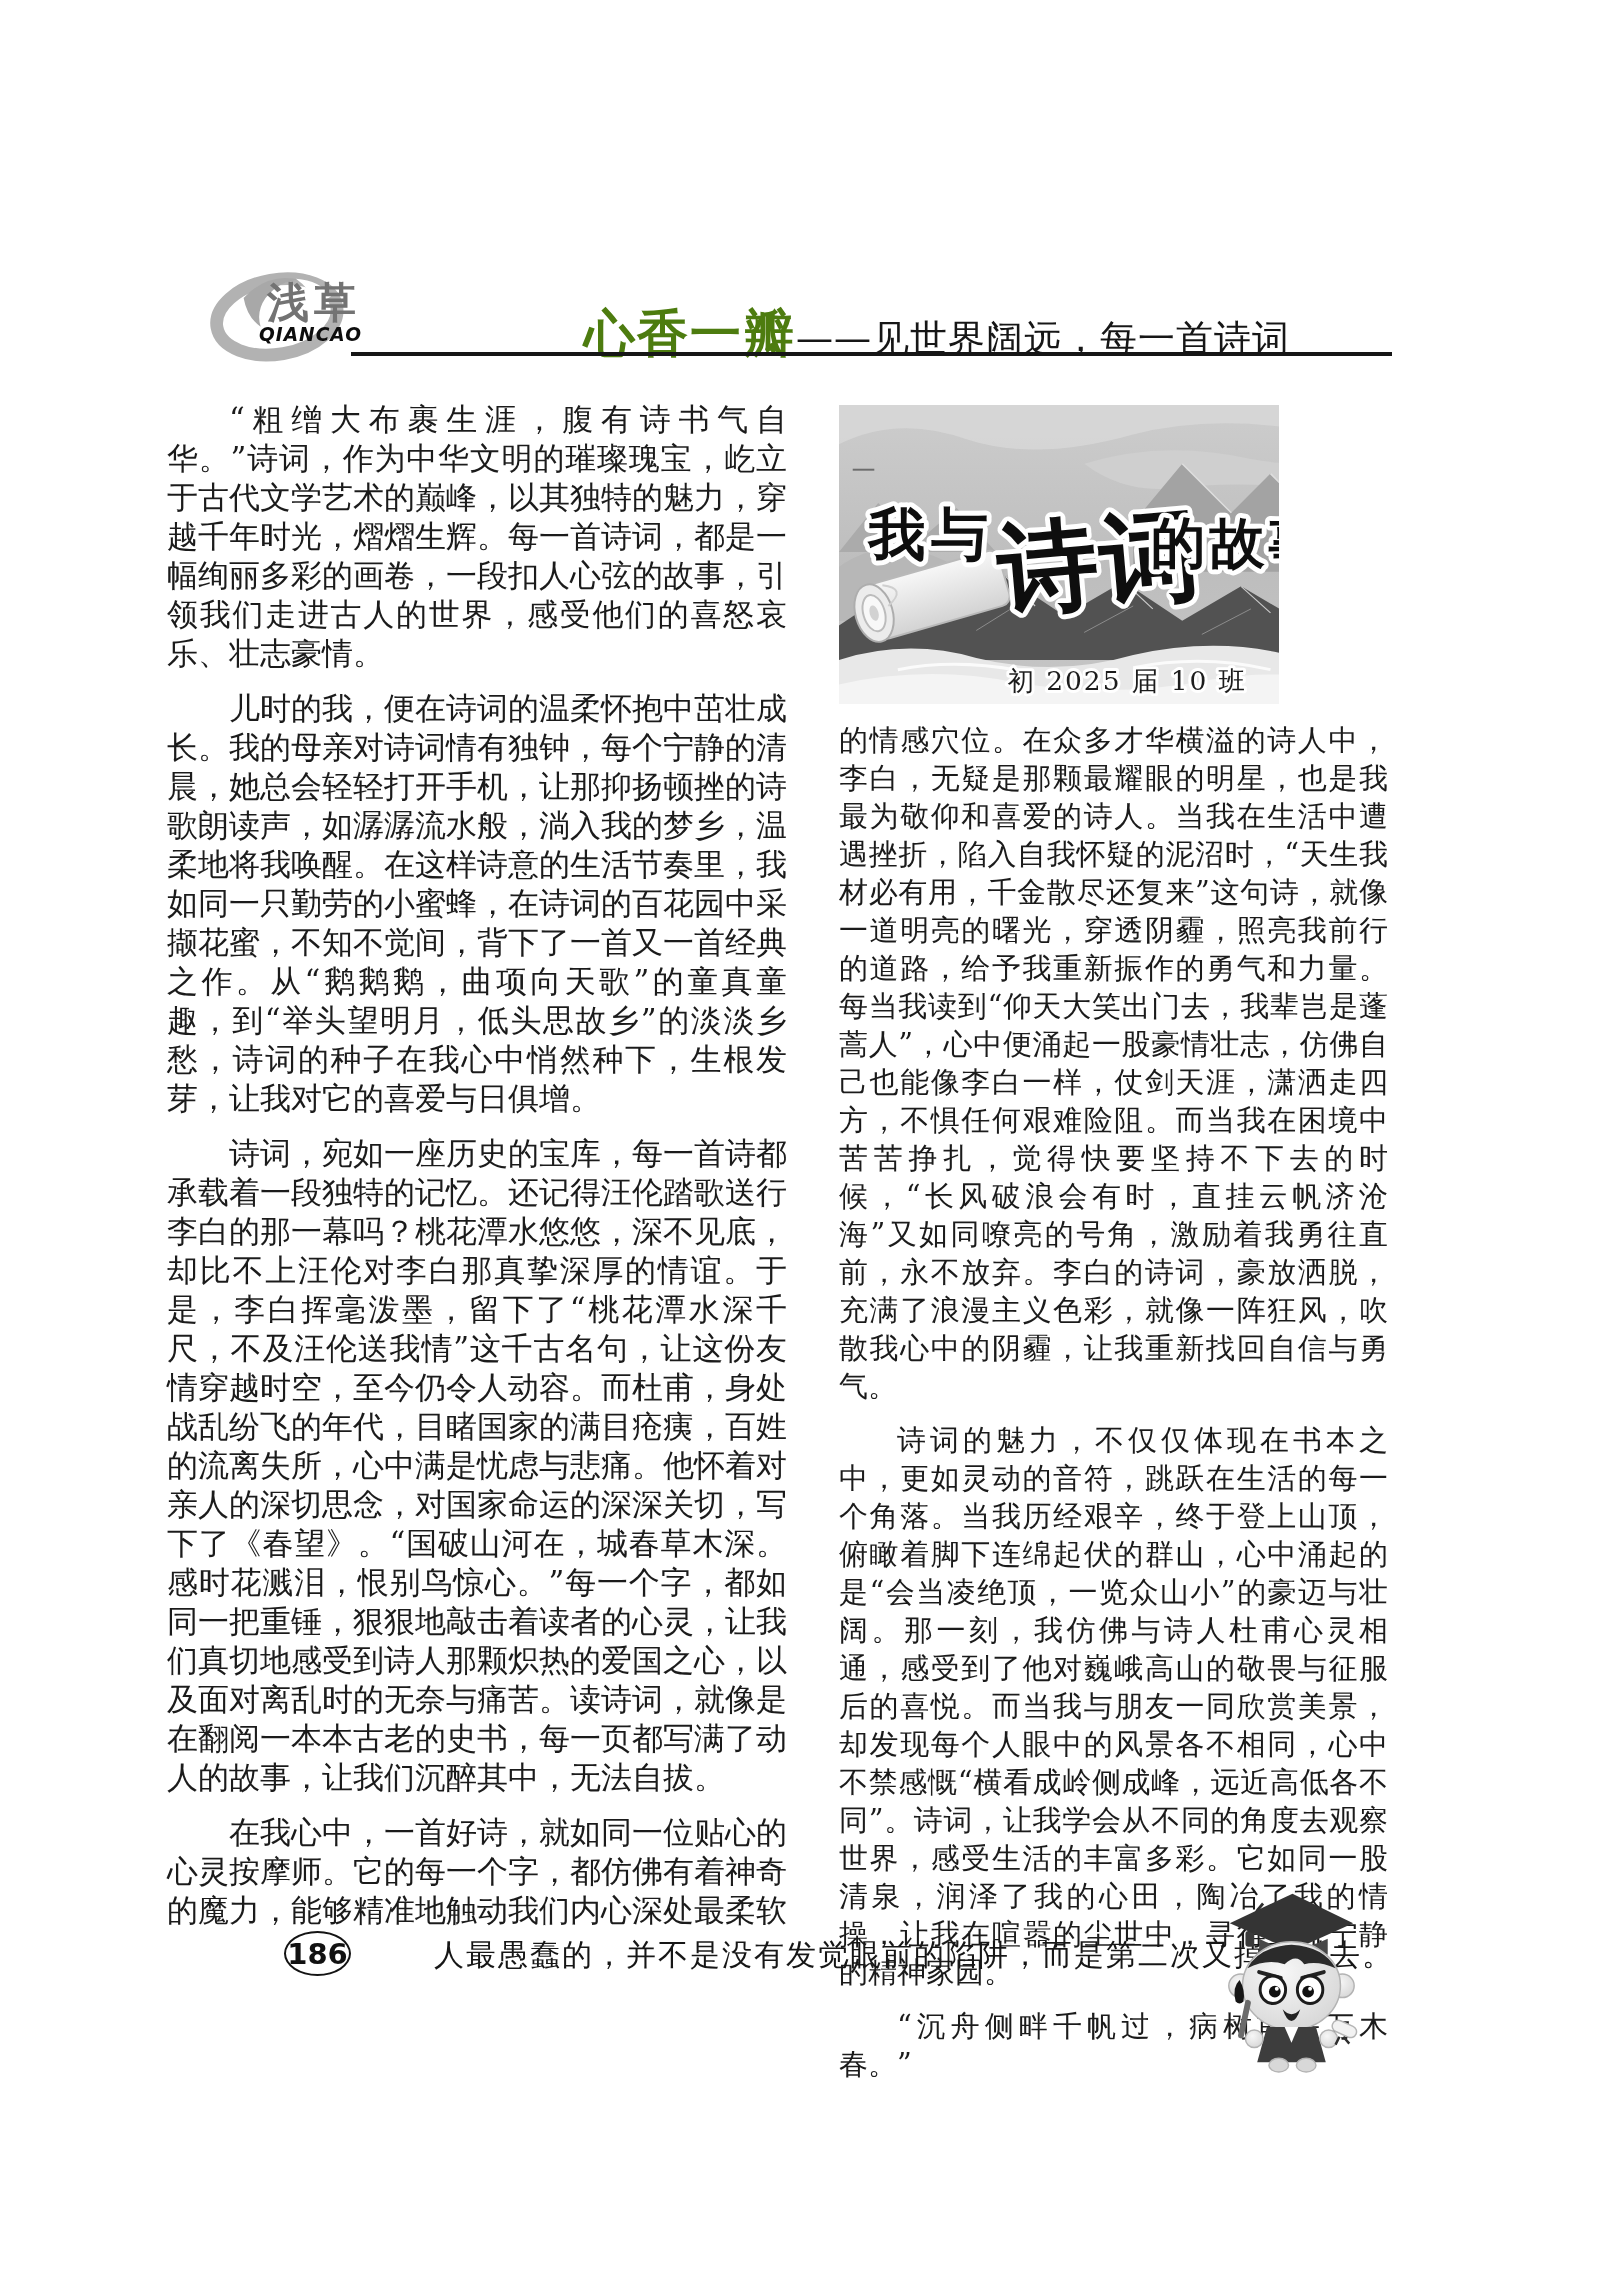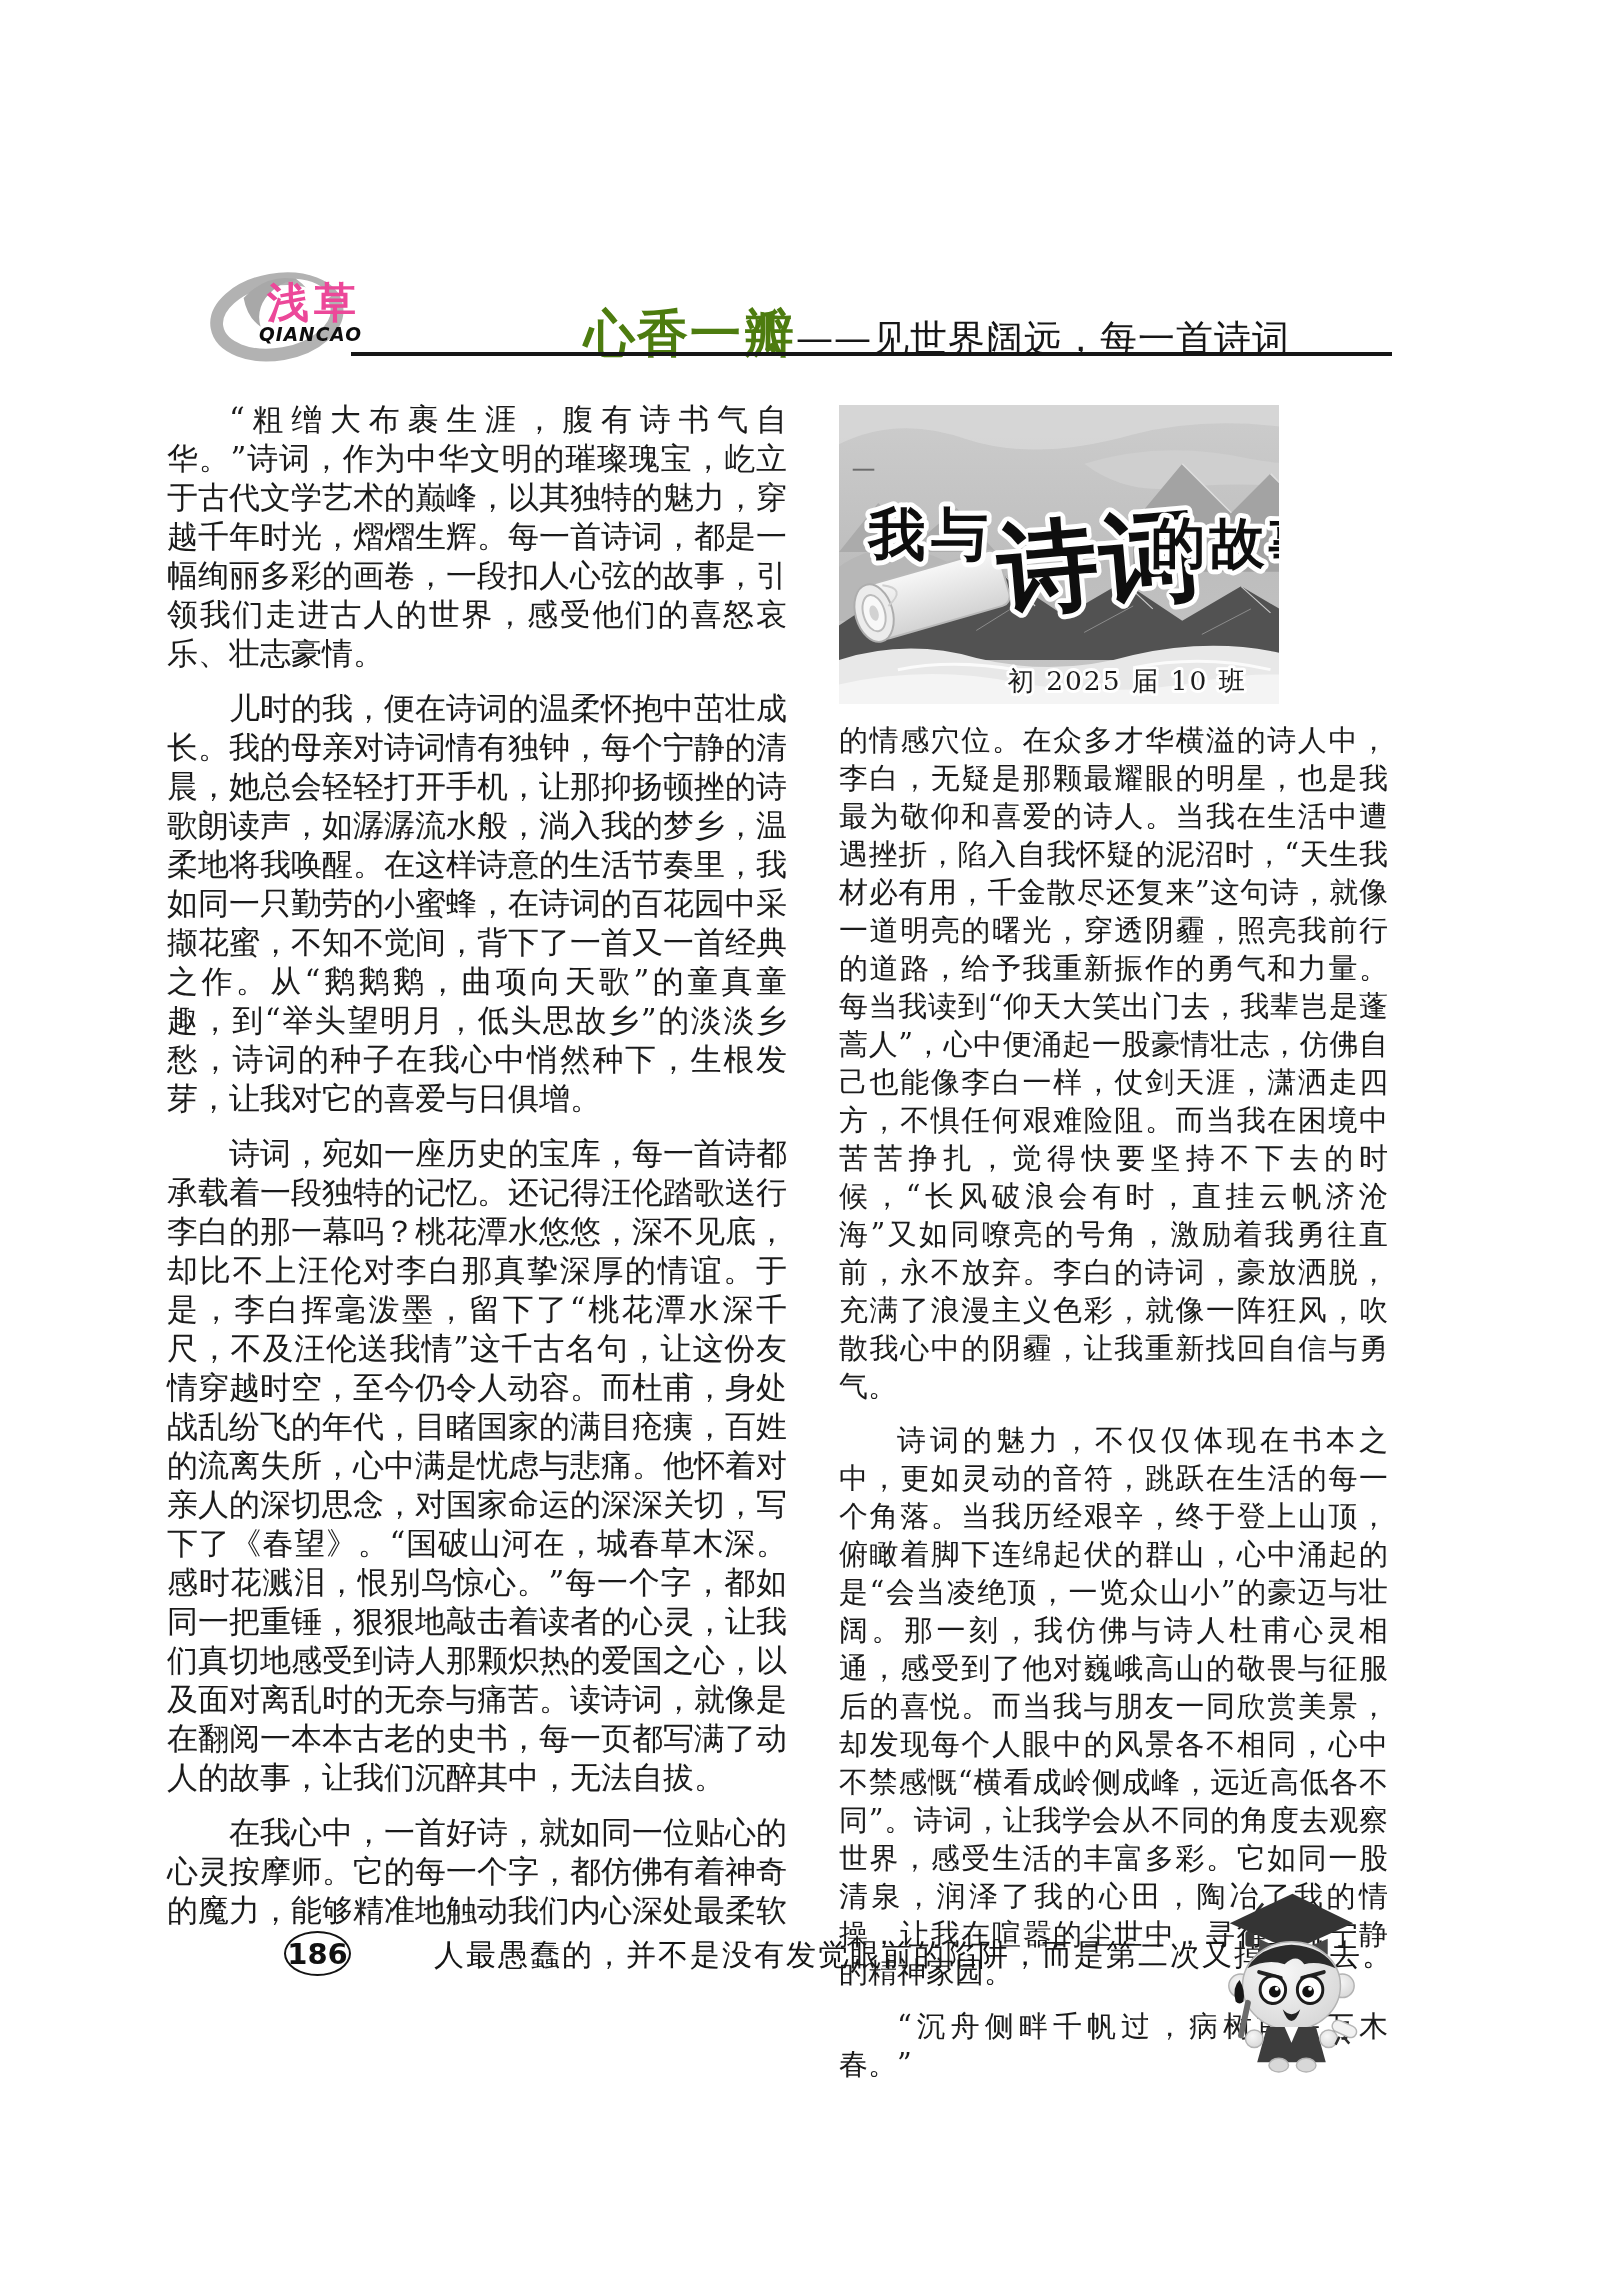--- a/index.html
+++ b/index.html
@@ -5,21 +5,21 @@
   html,body{margin:0;padding:0;background:#ffffff;}
   body{
     width:1621px;height:2293px;position:relative;overflow:hidden;
     font-family:"DejaVu Serif", serif;color:#1a1a1a;
     -webkit-font-smoothing:antialiased;
   }
   
   .logo{position:absolute;left:208px;top:263px;width:172px;height:100px;}
   .logo svg{position:absolute;left:0;top:0;}
   .logo-cn{position:absolute;left:59px;top:11.8px;font-size:42px;font-weight:bold;
-    letter-spacing:4.9px;color:#ec4899;font-family:"DejaVu Serif",serif;}
+    letter-spacing:4.9px;color:#737373;font-family:"DejaVu Serif",serif;}
   .logo-en{position:absolute;left:51px;top:61px;font-size:18.6px;font-weight:bold;
     font-style:italic;letter-spacing:1px;color:#0d0d0d;font-family:"DejaVu Sans",sans-serif;}
   .section-head{position:absolute;left:584px;top:300px;white-space:nowrap;}
   .section-title{font-family:"DejaVu Sans",sans-serif;font-weight:bold;font-size:51px;
     letter-spacing:2px;color:#4d7c0f;text-align:right;}
   .section-subtitle{font-family:"DejaVu Serif",serif;font-size:37px;letter-spacing:1px;color:#161616;}
   .head-rule{position:absolute;left:351px;top:352px;width:1041px;height:3.9px;background:#161616;}
   
   .col{position:absolute;text-align:justify;text-justify:inter-ideograph;color:#1b1b1b;}
   .col p{margin:0;padding:0;}

